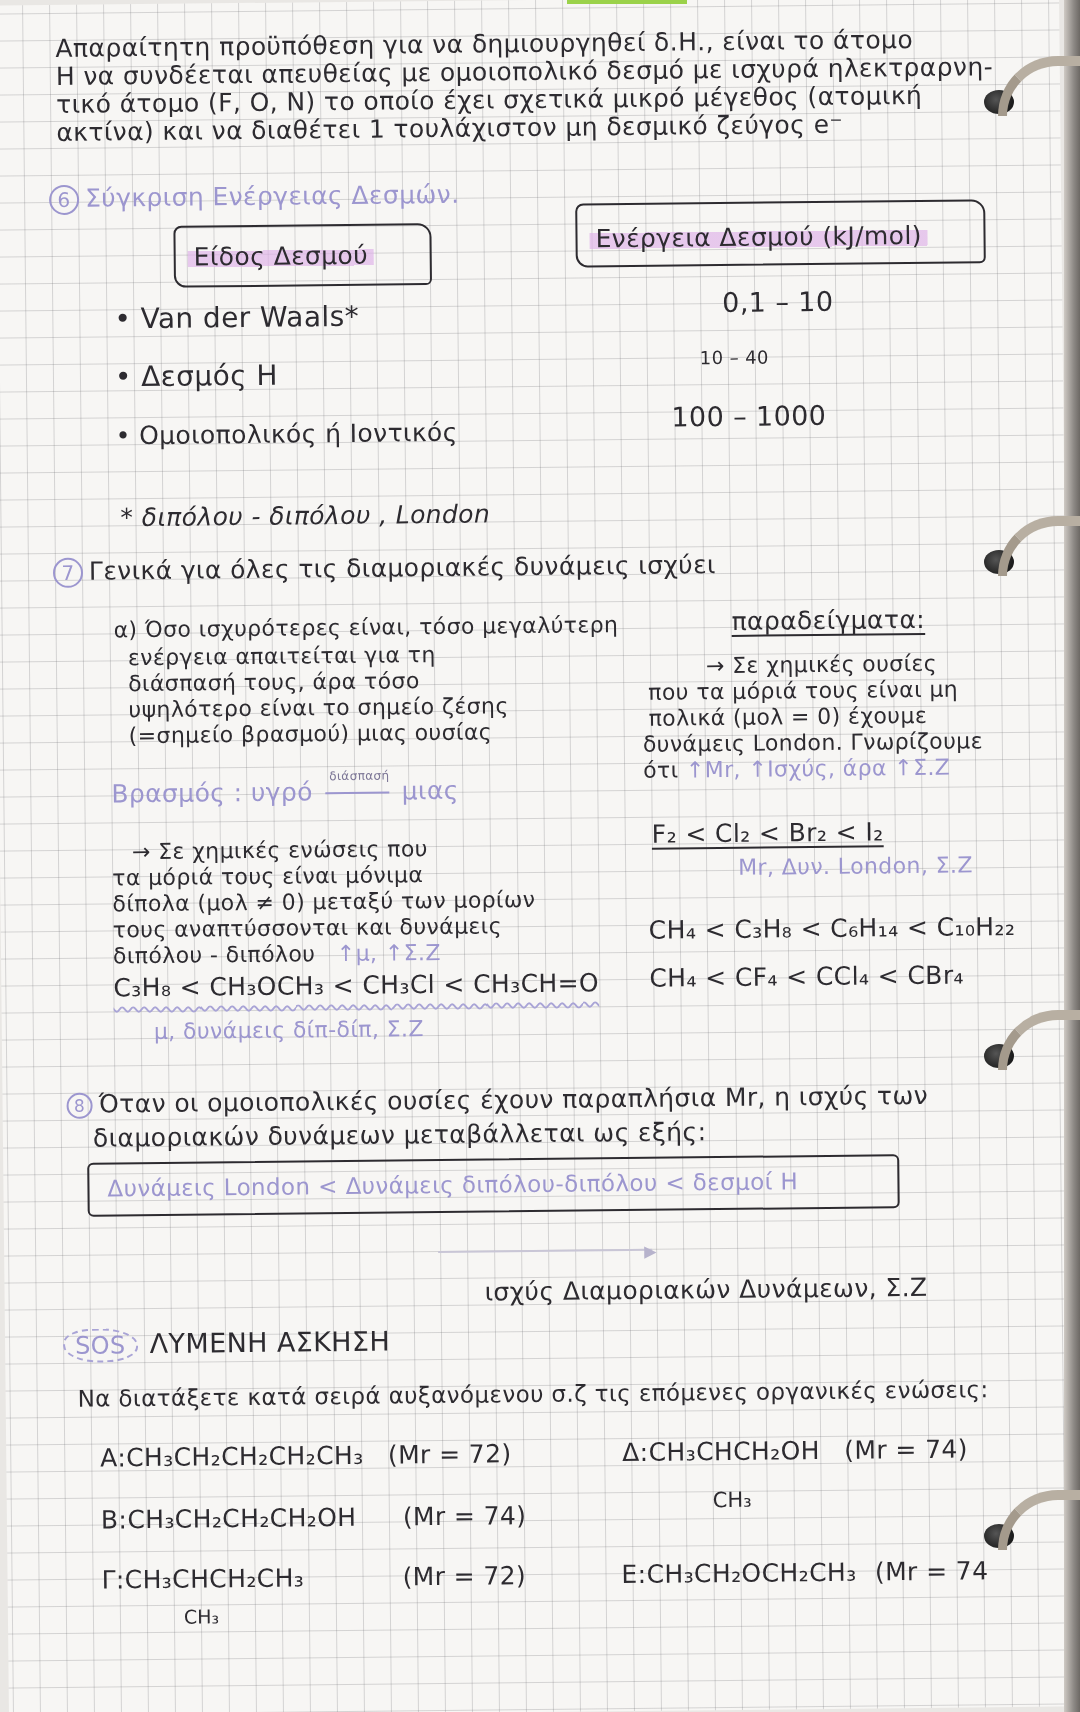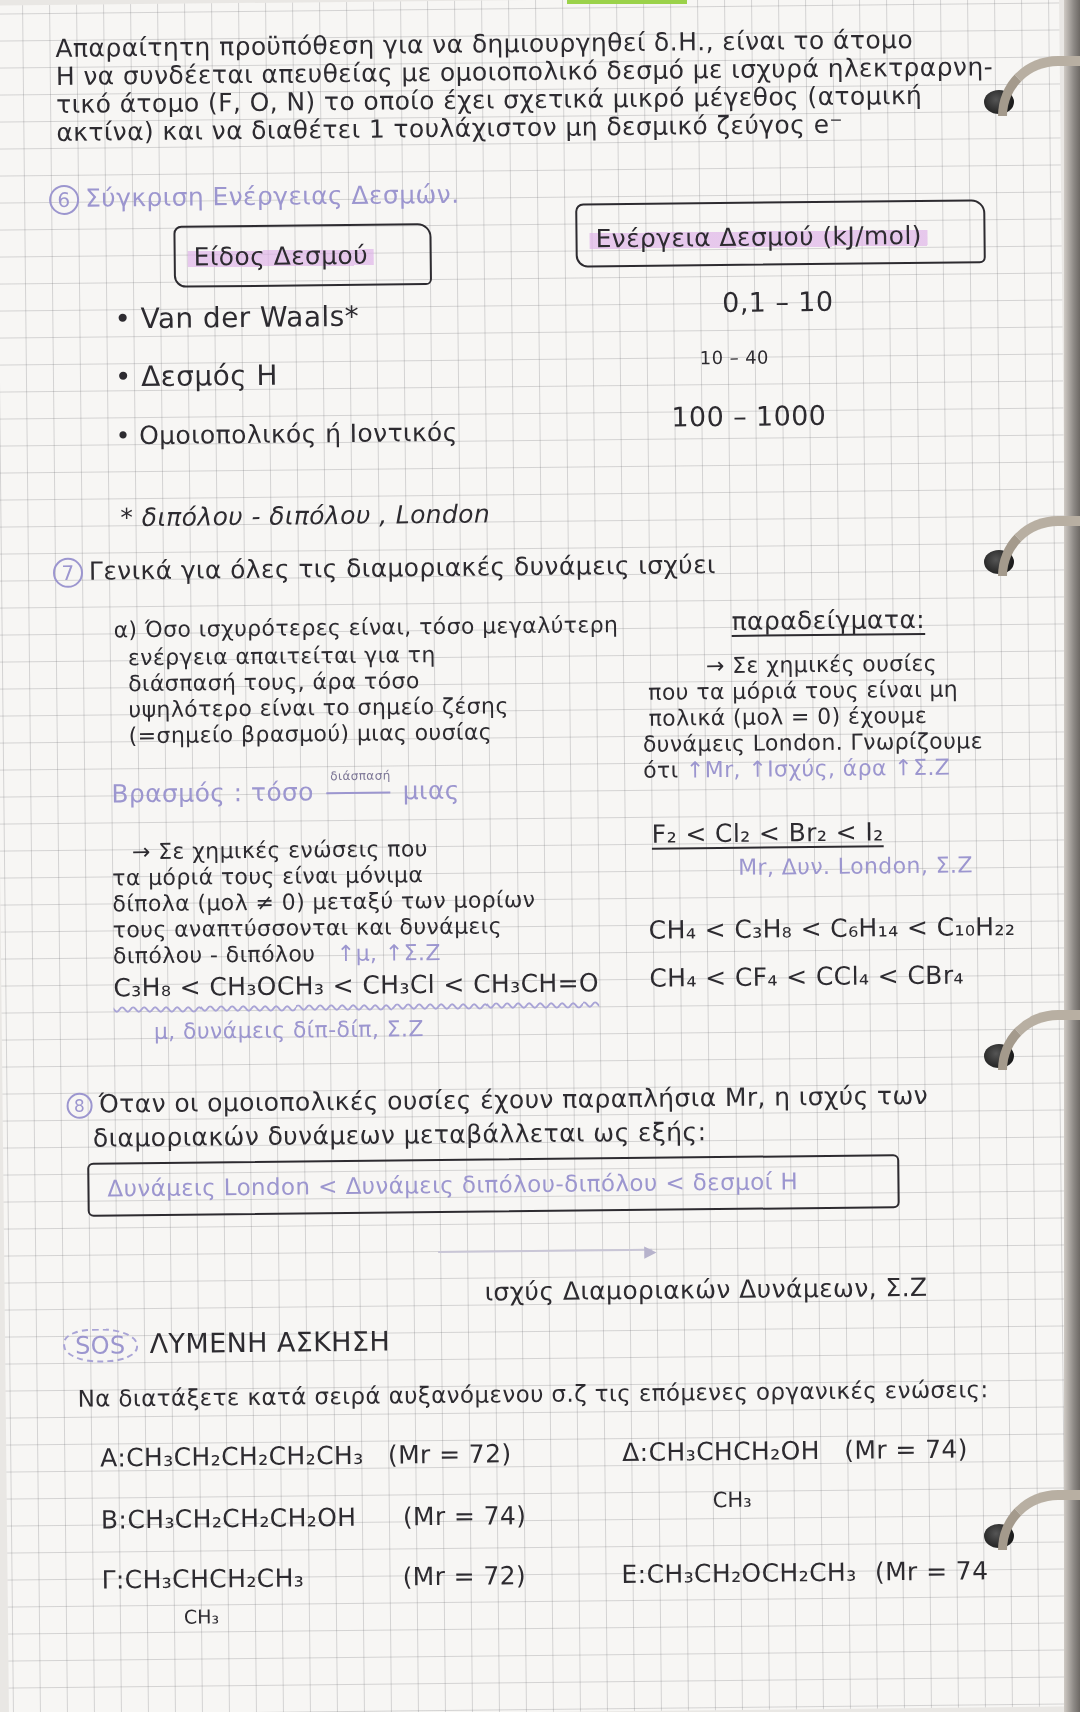--- a/index.html
+++ b/index.html
@@ -105,21 +105,21 @@
 
   <div>
     <div class="ink dark small" style="left:116px; top:614px;">α) Όσο ισχυρότερες είναι, τόσο μεγαλύτερη</div>
     <div class="ink dark small" style="left:130px; top:642px;">ενέργεια απαιτείται για τη</div>
     <div class="ink dark small" style="left:130px; top:668px;">διάσπασή τους, άρα τόσο</div>
     <div class="ink dark small" style="left:130px; top:694px;">υψηλότερο είναι το σημείο ζέσης</div>
     <div class="ink dark small" style="left:130px; top:720px;">(=σημείο βρασμού) μιας ουσίας</div>
 
     <div class="ink lav" style="left:112px; top:776px;">
       <span>Βρασμός :</span>
-      <span>τόσο</span>
+      <span>υγρό</span>
       <span style="position:relative; display:inline-block; width:64px; border-bottom:2px solid #9c96cf; margin:0 4px; vertical-align:middle;">
         <span style="position:absolute; top:-22px; left:4px; font-size:12px; color:#7c7696;">διάσπασή</span>
       </span>
       <span>μιας</span>
     </div>
 
     <div class="ink dark small" style="left:132px; top:836px;">→ Σε χημικές ενώσεις που</div>
     <div class="ink dark small" style="left:112px; top:862px;">τα μόριά τους είναι μόνιμα</div>
     <div class="ink dark small" style="left:112px; top:888px;">δίπολα (μολ ≠ 0) μεταξύ των μορίων</div>
     <div class="ink dark small" style="left:112px; top:914px;">τους αναπτύσσονται και δυνάμεις</div>

